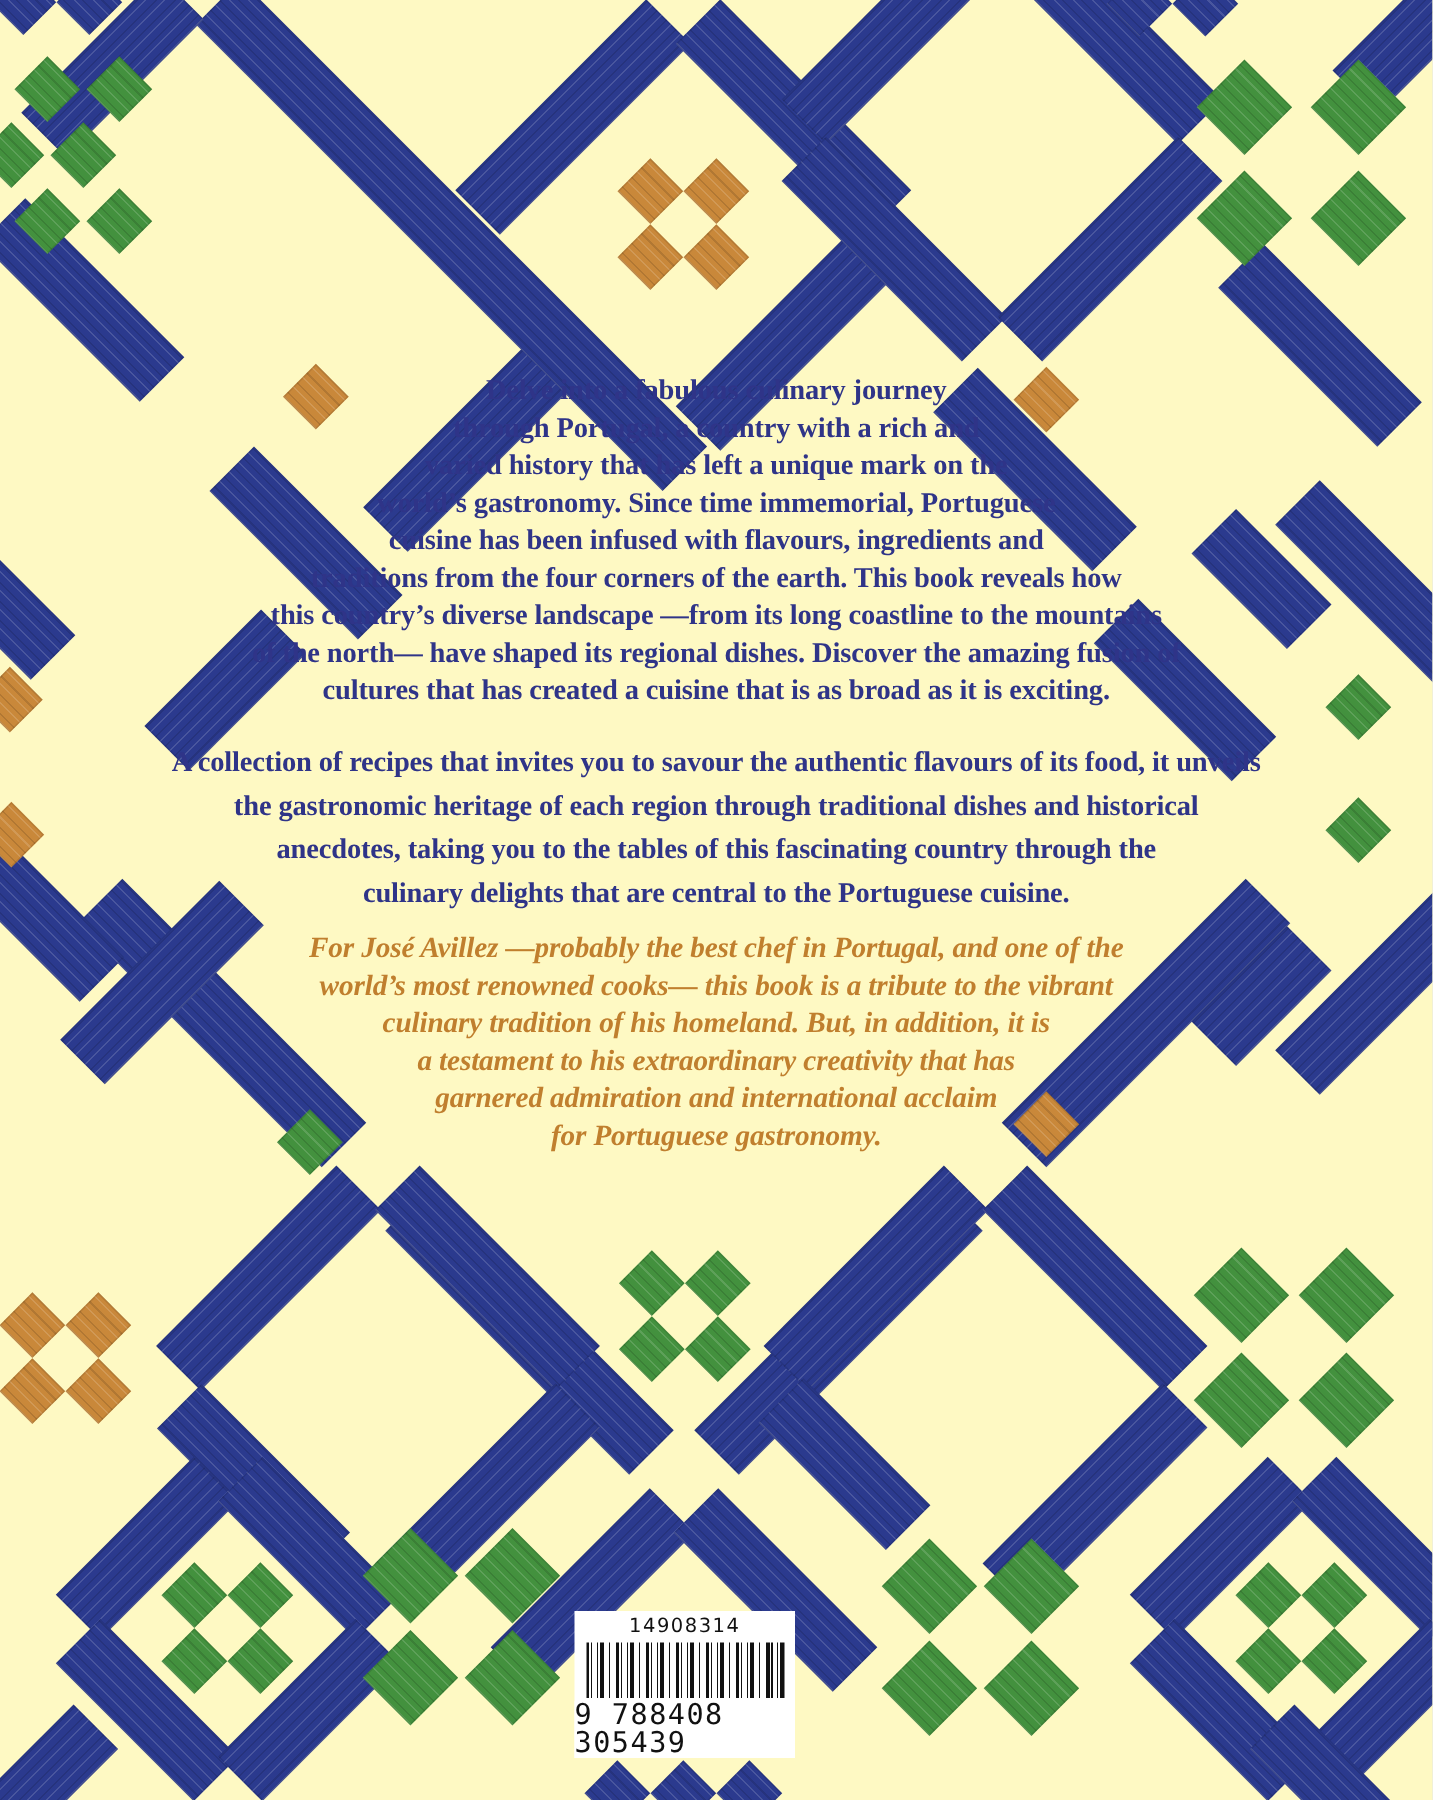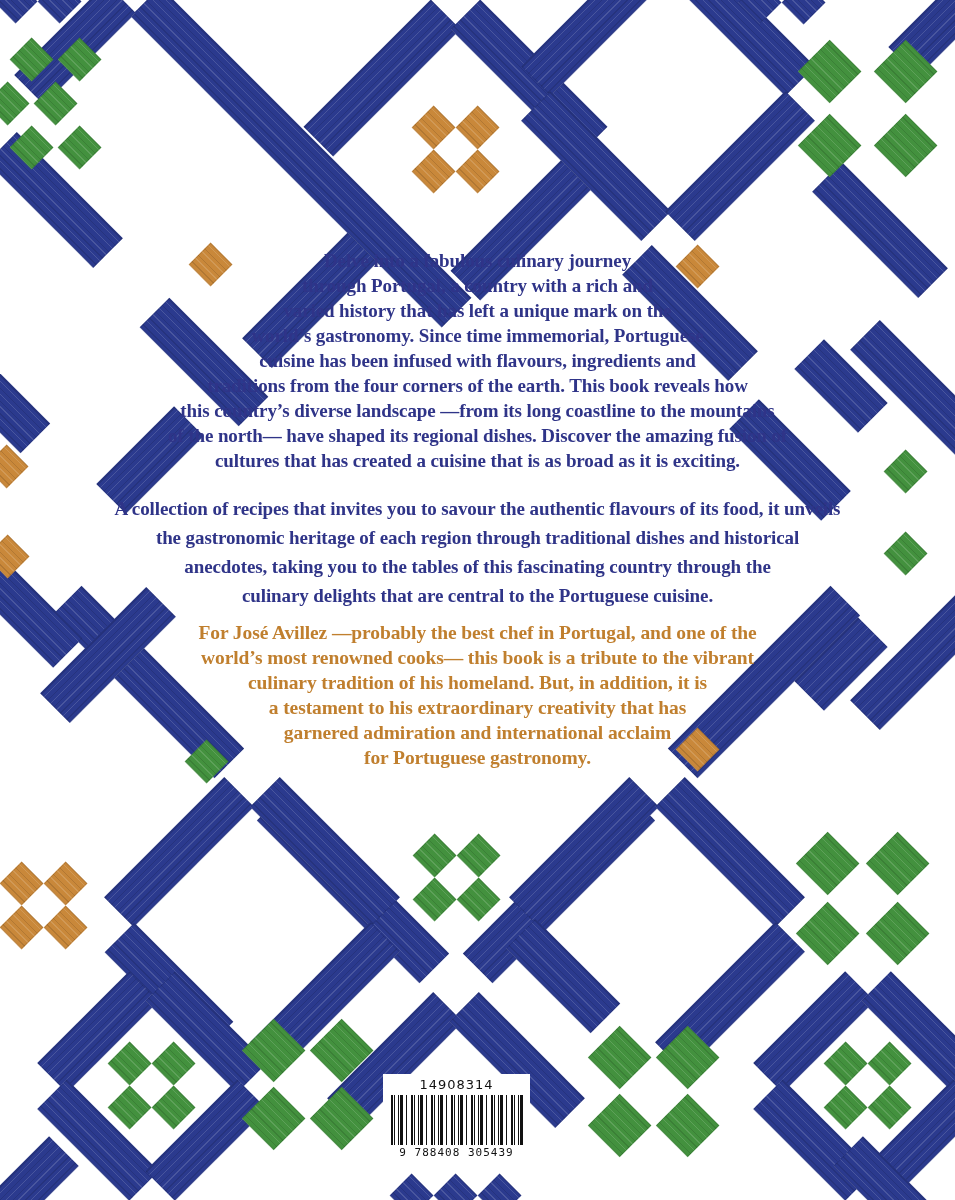--- a/index.html
+++ b/index.html
@@ -1,16 +1,16 @@
 <!DOCTYPE html>
 <html><head>
 <meta charset="utf-8">
 <style>
   html,body{margin:0;padding:0;background:#e8e8e8;}
-  .page{position:relative;width:955px;height:1200px;margin:0 auto;background:#ffffff;
+  .page{position:relative;width:955px;height:1200px;margin:0 auto;background:#fef9c3;
         overflow:hidden;font-family:"Liberation Serif",serif;}
   
   #pattern{position:absolute;inset:0;z-index:1;}
   .tile{position:absolute;
         background-image:repeating-linear-gradient(0deg,
           rgba(255,255,255,.14) 0 1px, transparent 1px 4px,
           rgba(0,0,0,.12) 4px 5px, transparent 5px 9px);
         box-shadow:inset 0 0 0 1px rgba(0,0,0,.10);}
   
   .blurb{position:absolute;left:0;right:0;text-align:center;font-weight:bold;
@@ -33,21 +33,21 @@
   .pg-word{font-family:"Liberation Sans",sans-serif;font-weight:bold;font-size:11.5px;
            letter-spacing:2.5px;color:#111;line-height:1;text-indent:2.5px;}
   
   .barcode-box{position:absolute;left:383px;top:1074px;width:147px;height:98px;z-index:6;
                background:#fff;display:flex;flex-direction:column;align-items:center;}
   .barcode-sku{font-family:"DejaVu Sans",sans-serif;font-size:13px;color:#111;
                letter-spacing:1px;margin-top:3px;}
   .barcode-bars{width:132px;height:50px;margin-top:3px;background:
       repeating-linear-gradient(90deg,#111 0 2px,#fff 2px 3px,#111 3px 4px,#fff 4px 7px,
       #111 7px 8px,#fff 8px 9px,#111 9px 12px,#fff 12px 15px,#111 15px 16px,#fff 16px 20px);}
-  .barcode-digits{font-family:"DejaVu Sans Mono",monospace;font-size:11px;color:#111;
+  .barcode-digits{font-family:"DejaVu Sans Mono",monospace;font-size:19px;color:#111;
                   letter-spacing:1px;background:#fff;line-height:1;margin-top:2px;}
 </style>
 </head>
 <body>
 
 <div class="page">
 
   <div id="pattern">
       <div class="tile" style="left: 235px; top: 279px; width: 150px; height: 42px; background-color: rgb(43, 58, 142); transform: rotate(-45deg);"></div>
       <div class="tile" style="left: 95px; top: 439px; width: 110px; height: 42px; background-color: rgb(43, 58, 142); transform: rotate(-45deg);"></div>
@@ -162,21 +162,21 @@
 world’s gastronomy. Since time immemorial, Portuguese
 cuisine has been infused with flavours, ingredients and
 traditions from the four corners of the earth. This book reveals how
 this country’s diverse landscape —from its long coastline to the mountains
 of the north— have shaped its regional dishes. Discover the amazing fusion of
 cultures that has created a cuisine that is as broad as it is exciting.</div>
   <div class="blurb" id="p2" style="color: rgb(47, 52, 136);">A collection of recipes that invites you to savour the authentic flavours of its food, it unveils
 the gastronomic heritage of each region through traditional dishes and historical
 anecdotes, taking you to the tables of this fascinating country through the
 culinary delights that are central to the Portuguese cuisine.</div>
-  <div class="blurb" id="p3" style="color: rgb(192, 127, 46);">For José Avillez —probably the best chef in Portugal, and one of the
+  <div class="blurb" id="p3" style="color: rgb(192, 127, 46); font-style: italic;">For José Avillez —probably the best chef in Portugal, and one of the
 world’s most renowned cooks— this book is a tribute to the vibrant
 culinary tradition of his homeland. But, in addition, it is
 a testament to his extraordinary creativity that has
 garnered admiration and international acclaim
 for Portuguese gastronomy.</div>
 
 
 
   <div class="barcode-box">
     <span class="barcode-sku">14908314</span>

